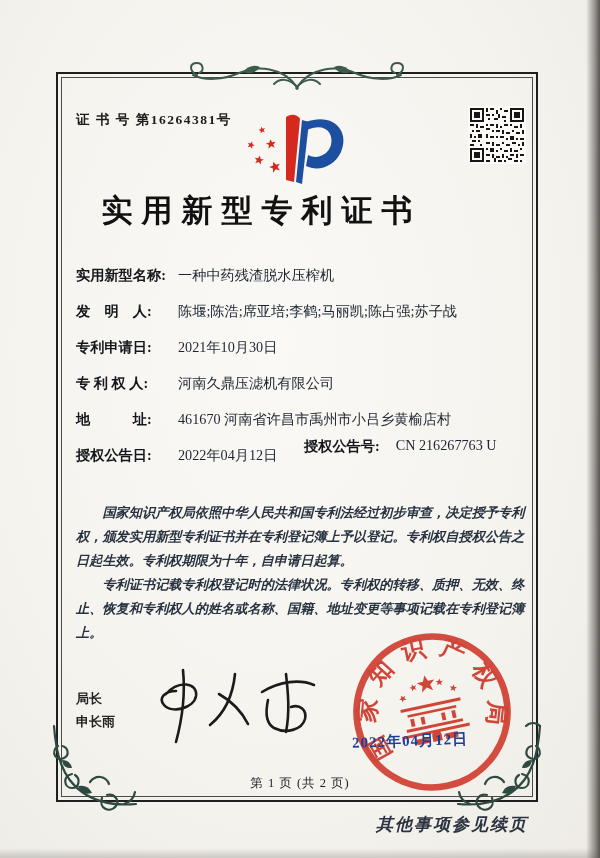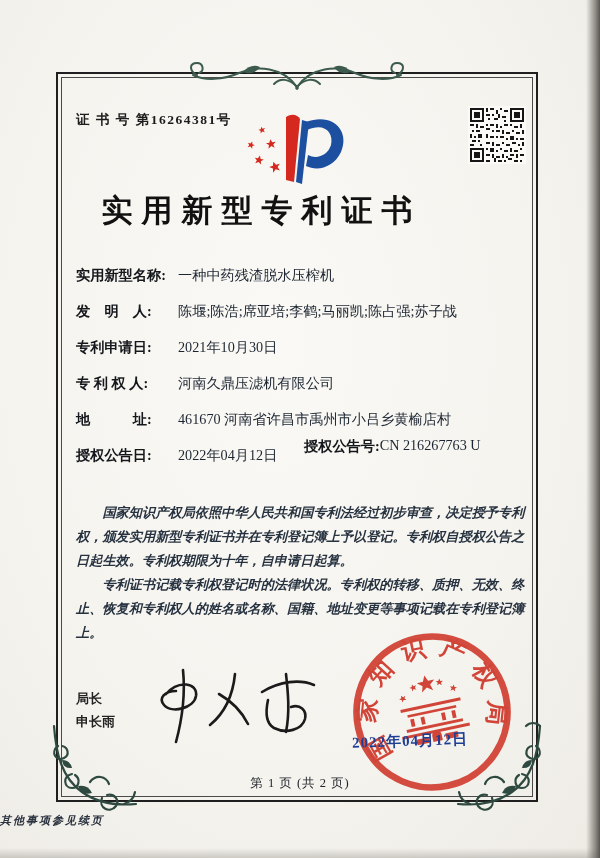--- a/index.html
+++ b/index.html
@@ -51,21 +51,21 @@
     position:absolute;left:0;top:190px;width:523px;text-align:center;
     font-size:31px;font-weight:bold;color:#111;letter-spacing:9px;
   }
 
   .rows{position:absolute;left:76px;top:257px;width:450px;}
   .row{display:flex;height:36px;align-items:center;font-size:14.2px;color:#14171c;}
   .row .lbl{flex:0 0 102px;font-weight:bold;white-space:nowrap;}
   .row .val{font-weight:normal;color:#1b2430;white-space:nowrap;}
   .grant{position:relative;}
   .grant .pair2{position:absolute;left:228px;top:0;display:flex;}
-  .grant .pair2 .lbl{flex:0 0 auto;margin-right:0;}
+  .grant .pair2 .lbl{flex:0 0 auto;margin-right:16px;}
 
   .paras{
     position:absolute;left:76px;top:501px;width:452px;
     font-size:13.2px;line-height:1.82;color:#273240;
     font-style:italic;font-weight:bold;
   }
   .paras p{margin:0;text-indent:2em;}
 
   .director{position:absolute;left:76px;top:687px;font-size:13px;font-weight:bold;color:#222;line-height:1.8;}
   .signature{position:absolute;left:138px;top:662px;z-index:6;}
@@ -78,22 +78,22 @@
     position:absolute;left:352px;top:731px;width:160px;z-index:7;
     color:#1e3f94;font-size:15px;font-weight:bold;letter-spacing:1px;
     transform:rotate(-2deg);white-space:nowrap;
   }
 
   .page-info{
     position:absolute;left:0;top:775px;width:600px;text-align:center;
     font-size:12.5px;color:#20242a;font-weight:normal;letter-spacing:1px;
   }
   .continuation{
-    position:absolute;left:0;top:813px;width:528px;text-align:left;
-    font-size:11px;color:#2a333f;font-style:italic;font-weight:bold;letter-spacing:2px;
+    position:absolute;left:0;top:813px;width:528px;text-align:right;
+    font-size:17px;color:#2a333f;font-style:italic;font-weight:bold;letter-spacing:2px;
   }
 </style>
 </head>
 <body>
 
 <div class="paper">
 
   <div class="frame">
     <div class="frame-inner"></div>
 

